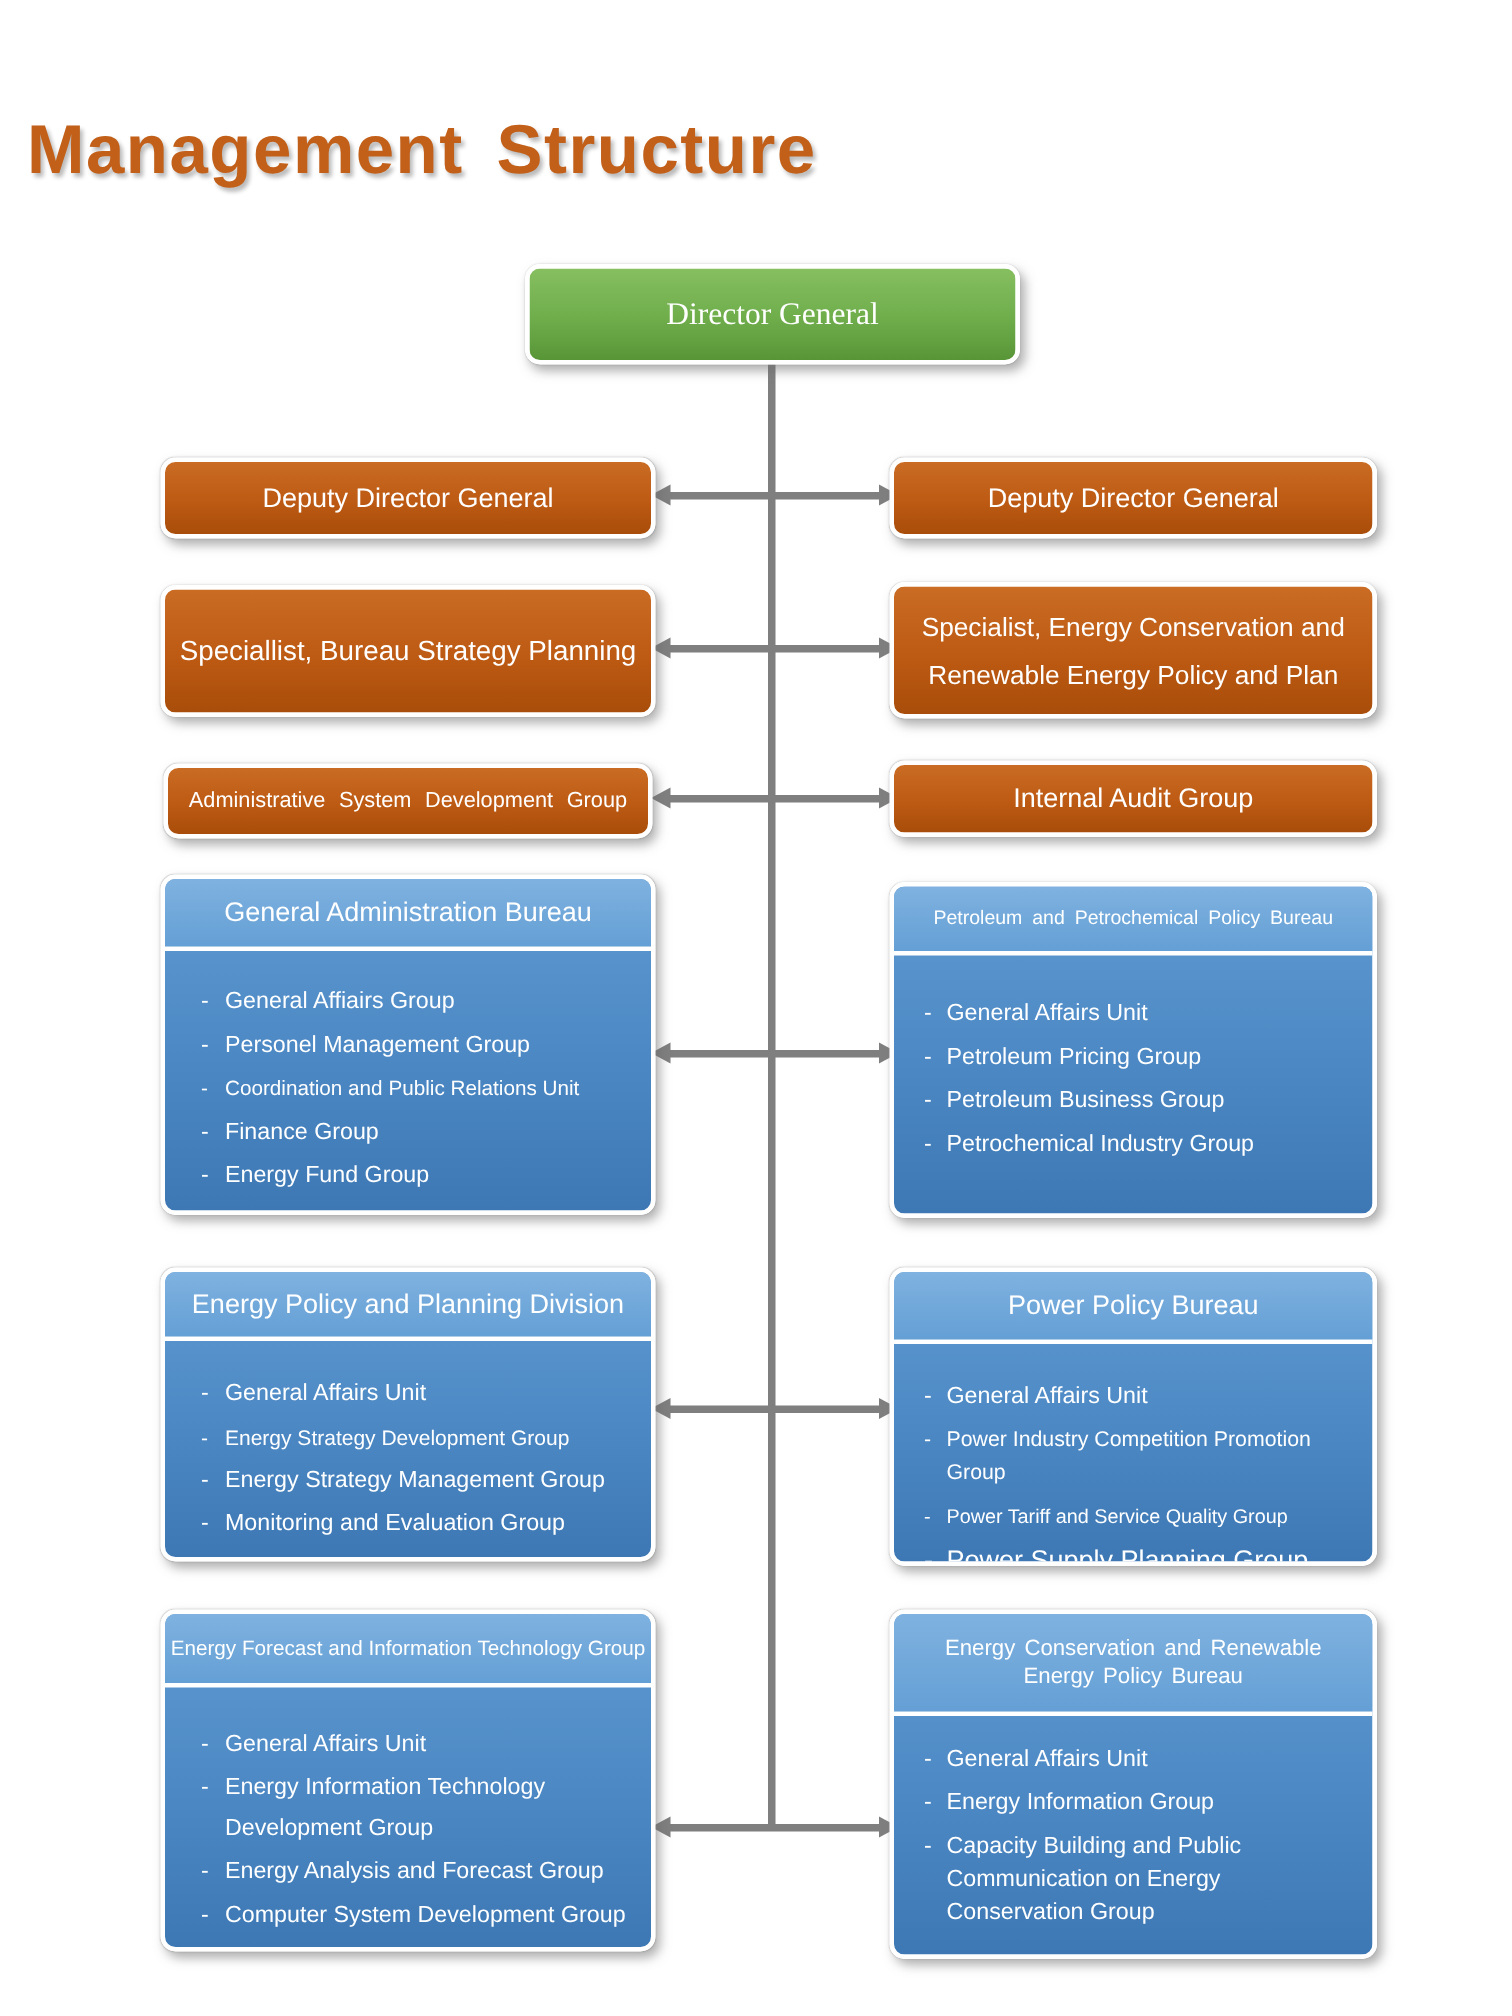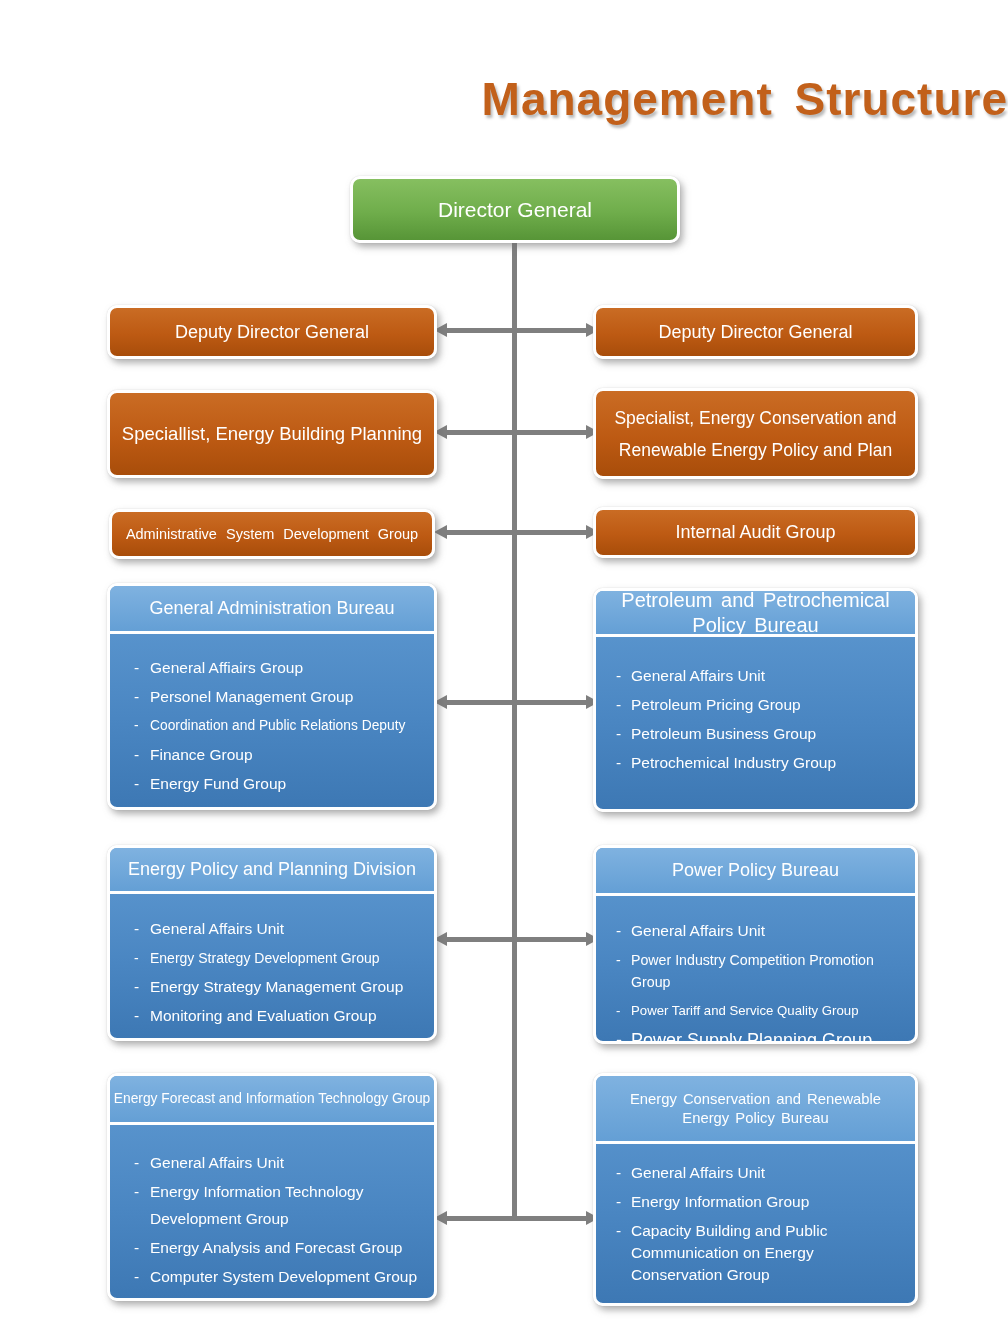--- a/index.html
+++ b/index.html
@@ -6,21 +6,21 @@
   body{
     width:1008px;height:1344px;background:#ffffff;
     font-family:"Liberation Sans","DejaVu Sans",sans-serif;
     position:relative;overflow:hidden;
   }
   .canvas{position:absolute;left:0;top:0;width:1008px;height:1344px;}
 
   
   .page-title{
     position:absolute;left:0;top:72px;width:1008px;height:70px;
-    text-align:right;font-size:46px;font-weight:bold;color:#c2601a;
+    text-align:left;font-size:46px;font-weight:bold;color:#c2601a;
     text-shadow:2px 3px 3px #b9b9b9;letter-spacing:1px;
     padding-left:18px;box-sizing:border-box;word-spacing:8px;
   }
 
   
   .trunk{position:absolute;left:512px;top:243px;width:5px;height:976px;background:#7f7f7f;}
   .connector{position:absolute;left:446px;width:141px;height:5px;background:#7f7f7f;}
   .connector::before{
     content:"";position:absolute;left:-12px;top:-5px;width:0;height:0;
     border-top:7px solid transparent;border-bottom:7px solid transparent;
@@ -32,21 +32,21 @@
     border-left:13px solid #7f7f7f;
   }
   .c1{top:328px}.c2{top:430px}.c3{top:530px}.c4{top:700px}.c5{top:937px}.c6{top:1216px}
 
   
   .node{
     position:absolute;box-sizing:border-box;border:3px solid #fff;border-radius:10px;
     box-shadow:3px 4px 7px rgba(110,110,110,0.55), 0 0 1px rgba(150,150,150,0.6);
     color:#fff;display:flex;align-items:center;justify-content:center;text-align:center;
   }
-  .green{background:linear-gradient(180deg,#86bf60 0%,#6fad4b 55%,#579537 100%);}
+  .green{background:linear-gradient(180deg,#86bf60 0%,#6fad4b 55%,#579537 100%);font-family:Liberation Serif, serif;}
   .orange{background:linear-gradient(180deg,#ca6c24 0%,#bd5a13 55%,#a84d0a 100%);}
 
   .root-box{left:350px;top:176px;width:330px;height:67px;font-size:21px;}
 
   .oL1{left:107px;top:305px;width:330px;height:54px;font-size:18px;}
   .oR1{left:593px;top:305px;width:325px;height:54px;font-size:18px;}
   .oL2{left:107px;top:390px;width:330px;height:88px;font-size:18.5px;white-space:nowrap;}
   .oR2{left:593px;top:388px;width:325px;height:91px;font-size:17.5px;padding:0 14px;line-height:32px;}
   .oL3{left:109px;top:509px;width:326px;height:50px;font-size:14.5px;word-spacing:5px;}
   .oR3{left:593px;top:507px;width:325px;height:51px;font-size:18px;}
@@ -67,21 +67,21 @@
   .bureau li{position:relative;padding-left:40px;padding-right:6px;line-height:22px;margin-bottom:7px;}
   .bureau li::before{content:"-";position:absolute;left:24px;top:0;}
 
   .bL1{left:107px;top:583px;width:330px;height:227px;}
   .bL1 .hd{height:45px;font-size:18px;}
   .bL1 ul{padding-top:23px;}
   .bL1 li{font-size:15.5px;}
   .bL1 li:nth-child(3){font-size:13.8px;}
 
   .bR1{left:593px;top:588px;width:325px;height:224px;}
-  .bR1 .hd{height:43px;font-size:20px;word-spacing:3px;}
+  .bR1 .hd{height:43px;font-size:13px;word-spacing:3px;}
   .bR1 ul{padding-top:28px;}
   .bR1 li{font-size:15.5px;padding-left:35px;}
   .bR1 li::before{left:20px;}
 
   .bL2{left:107px;top:845px;width:330px;height:196px;}
   .bL2 .hd{height:43px;font-size:18px;}
   .bL2 ul{padding-top:24px;}
   .bL2 li{font-size:15.5px;}
   .bL2 li:nth-child(2){font-size:14px;}
 
@@ -125,38 +125,38 @@
     <span>Director General</span>
   </div>
 
   <div class="node orange oL1">
     <span>Deputy Director General</span>
   </div>
   <div class="node orange oR1">
     <span>Deputy Director General</span>
   </div>
   <div class="node orange oL2">
-    <span>Speciallist, Energy Building Planning</span>
+    <span>Speciallist, Bureau Strategy Planning</span>
   </div>
   <div class="node orange oR2">
     <span>Specialist, Energy Conservation and Renewable Energy Policy and Plan</span>
   </div>
   <div class="node orange oL3">
     <span>Administrative System Development Group</span>
   </div>
   <div class="node orange oR3">
     <span>Internal Audit Group</span>
   </div>
 
   <div class="bureau bL1">
     <div class="hd">General Administration Bureau</div>
     <ul>
       <li>General Affiairs Group</li>
       <li>Personel Management Group</li>
-      <li>Coordination and Public Relations Deputy</li>
+      <li>Coordination and Public Relations Unit</li>
       <li>Finance Group</li>
       <li>Energy Fund Group</li>
     </ul>
   </div>
 
   <div class="bureau bR1">
     <div class="hd">Petroleum and Petrochemical Policy Bureau</div>
     <ul>
       <li>General Affairs Unit</li>
       <li>Petroleum Pricing Group</li>

